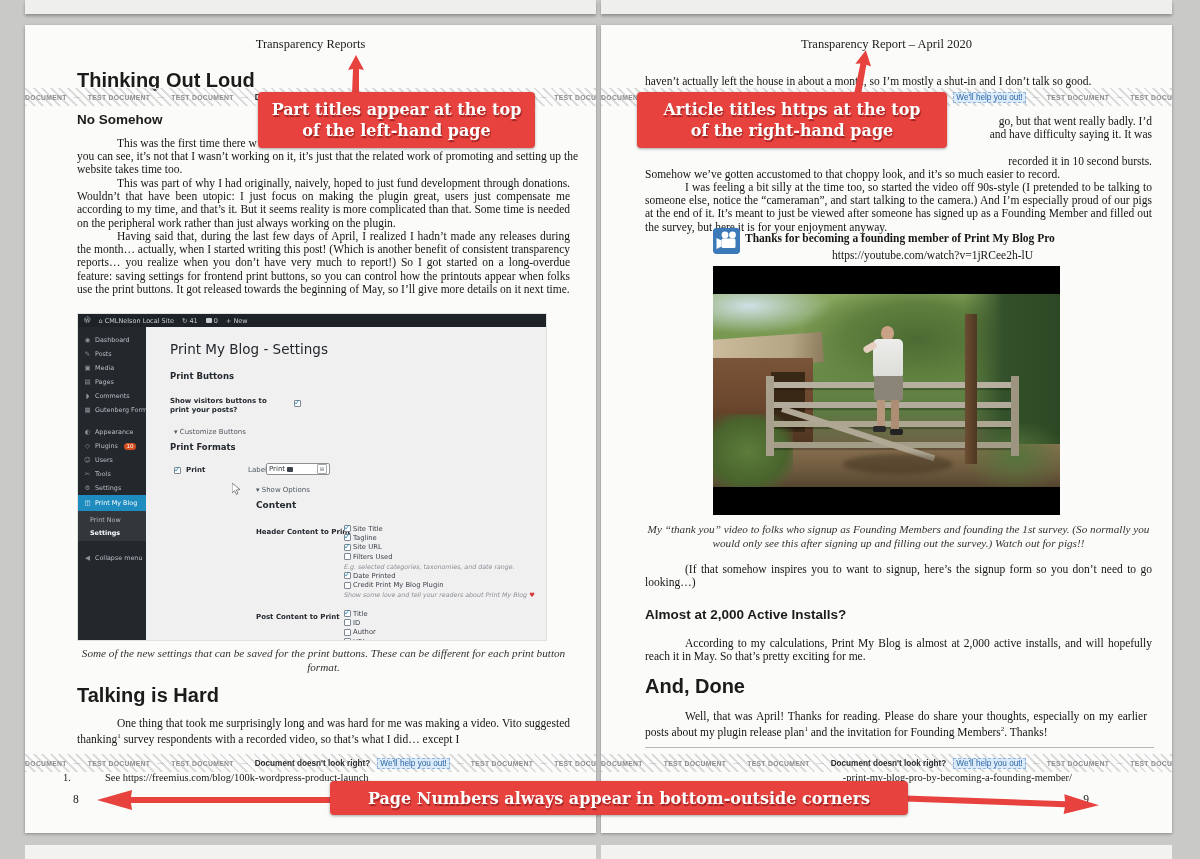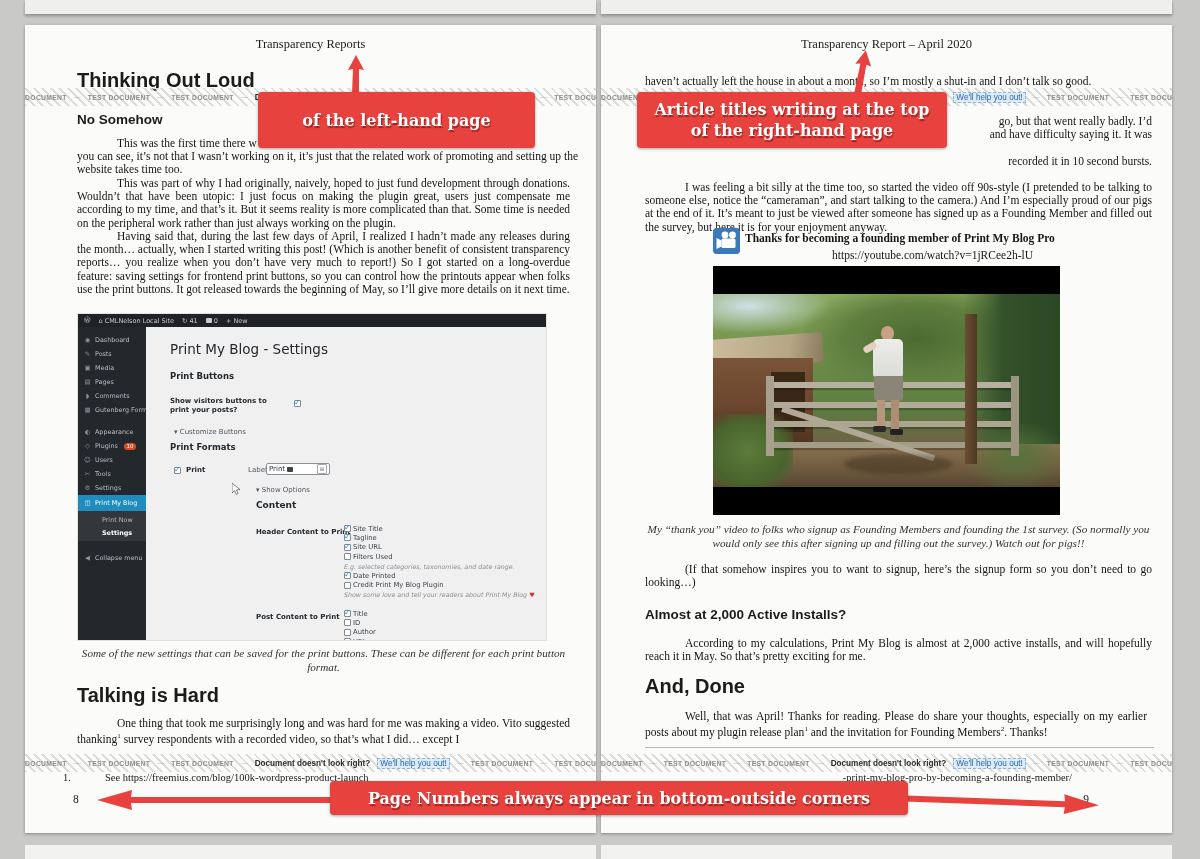--- a/index.html
+++ b/index.html
@@ -44,21 +44,21 @@
   .adminbar .abit{display:flex;align-items:center;gap:2px;white-space:nowrap;cursor:pointer;}
   .wpside{position:absolute;left:0;top:13px;bottom:0;width:68px;background:#23282d;color:#b9bec3;font-size:6.4px;}
   .sideitem{height:14px;display:flex;align-items:center;gap:4px;padding-left:6px;white-space:nowrap;cursor:pointer;}
   .sideitem .ic{width:7px;font-size:6.5px;color:#8d9196;text-align:center;flex:none;}
   .sidegap{height:8px;}
   .badge{background:#d54e21;color:#fff;border-radius:5px;font-size:5.5px;padding:0 2.5px;line-height:7px;margin-left:2px;}
   .wpcurrent{position:relative;height:16px;background:#1e8cbe;color:#fff;display:flex;align-items:center;gap:4px;padding-left:6px;white-space:nowrap;cursor:pointer;}
   .wpcurrent:after{content:"";position:absolute;right:-6px;top:2px;border:6px solid transparent;border-left-color:#1e8cbe;}
   .wpcurrent .ic{width:7px;font-size:6.5px;color:#e8f2f8;text-align:center;flex:none;}
   .subwrap{background:#32373c;padding:2px 0;}
-  .subitem{height:13px;display:flex;align-items:center;padding-left:24px;color:#b4b9be;white-space:nowrap;cursor:pointer;}
+  .subitem{height:13px;display:flex;align-items:center;padding-left:12px;color:#b4b9be;white-space:nowrap;cursor:pointer;}
   .subitem.active{color:#fff;font-weight:bold;}
   .wpmain{position:absolute;left:68px;top:13px;right:0;bottom:0;background:#f0f0f1;color:#3c434a;}
   .wptitle{position:absolute;left:24px;top:14px;font-size:13.5px;color:#23282d;font-weight:400;}
   .wplabel{position:absolute;font-weight:bold;color:#23282d;font-size:8.5px;}
   .wpsmall{position:absolute;font-size:7px;color:#3c434a;}
   .wpbold7{position:absolute;font-weight:bold;font-size:7px;color:#23282d;}
   .toggle{color:#50575e;}
   .cb{position:relative;width:7px;height:7px;border:1px solid #7e8993;border-radius:1px;background:#fff;
       display:inline-block;vertical-align:middle;flex:none;box-sizing:border-box;}
   .cb.on::after{content:"\2713";position:absolute;left:-1px;top:-3px;font-size:8px;color:#1e8cbe;font-weight:bold;}
@@ -289,20 +289,21 @@
     <div class="footnote" style="left:80px;top:747px;">See https://freemius.com/blog/100k-wordpress-product-launch</div>
     <div class="pagenum" style="left:48px;top:768px;">8</div>
   </div>
 
   <div class="page" id="page-right">
     <div class="runhead">Transparency Report – April 2020</div>
     <div class="bt" style="left:44px;right:20px;top:50px;">haven’t actually left the house in about a month, so I’m mostly a shut-in and I don’t talk so good.</div>
     <div class="frag" style="top:90px;">go, but that went really badly. I’d</div>
     <div class="frag" style="top:103px;">and have difficulty saying it. It was</div>
     <div class="frag" style="top:130px;">recorded it in 10 second bursts.</div>
+    <div class="bt" style="left:44px;right:20px;top:143px;">Somehow we’ve gotten accustomed to that choppy look, and it’s so much easier to record.</div>
     <div class="bt indent" style="left:44px;right:20px;top:156px;">I was feeling a bit silly at the time too, so started the video off 90s-style (I pretended to be talking to someone else, notice the “cameraman”, and start talking to the camera.) And I’m especially proud of our pigs at the end of it. It’s meant to just be viewed after someone has signed up as a Founding Member and filled out the survey, but here it is for your enjoyment anyway.</div>
 
     <svg class="vidicon" viewBox="0 0 27 26">
       <rect x="0" y="0" width="27" height="26" rx="4" fill="#3b79b8"></rect>
       <circle cx="12" cy="7" r="3.4" fill="#fff"></circle>
         <circle cx="19.5" cy="7" r="3.4" fill="#fff"></circle>
       <rect x="8.5" y="10.5" width="14" height="9.5" rx="1.5" fill="#fff"></rect>
       <polygon points="8.5,12.5 3.5,10 3.5,21 8.5,18.5" fill="#fff"></polygon>
     </svg>
     <div class="vtitle">Thanks for becoming a founding member of Print My Blog Pro</div>
@@ -375,24 +376,25 @@
         <span class="wm">TEST DOCUMENT</span>
       <span class="sep">—</span>
         <span class="wm">TEST DOCUMENT</span>
     </div>
 
     <div class="footnote" style="right:100px;top:747px;">-print-my-blog-pro-by-becoming-a-founding-member/</div>
     <div class="pagenum" style="right:83px;top:768px;">9</div>
   </div>
 
   <div class="callout" style="left:258px;top:92px;width:277px;height:56px;font-size:16px;line-height:21px;">
+    <span>Part titles appear at the top</span>
     <span>of the left-hand page</span>
   </div>
   <div class="callout" style="left:637px;top:92px;width:310px;height:56px;font-size:16px;line-height:21px;">
-    <span>Article titles writing at the top</span>
+    <span>Article titles https at the top</span>
     <span>of the right-hand page</span>
   </div>
   <div class="callout" style="left:330px;top:781px;width:578px;height:34px;font-size:16px;">
     <span>Page Numbers always appear in bottom-outside corners</span>
   </div>
 
   <svg class="arrow" style="left:344px;top:55px;" width="24" height="40" viewBox="0 0 24 40">
     <polygon points="12,0 4,15 9,14 8,39 15,39 15,14 20,15" fill="#e8423e"></polygon>
   </svg>
   <svg class="arrow" style="left:850px;top:50px;transform:rotate(10deg);" width="24" height="44" viewBox="0 0 24 44">

